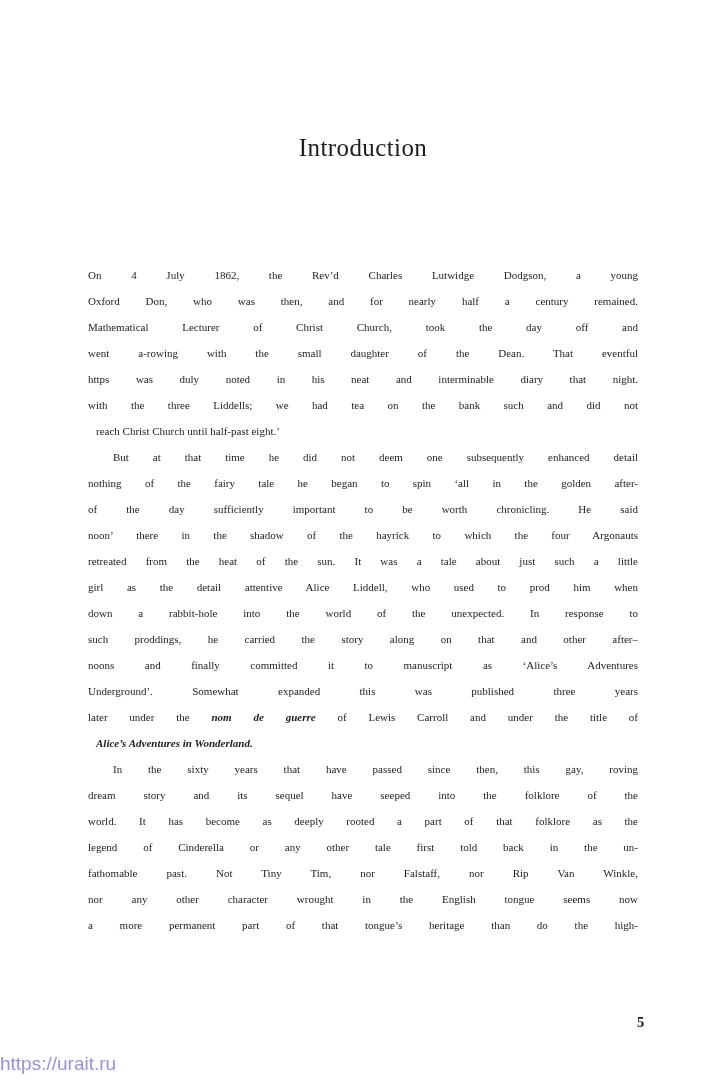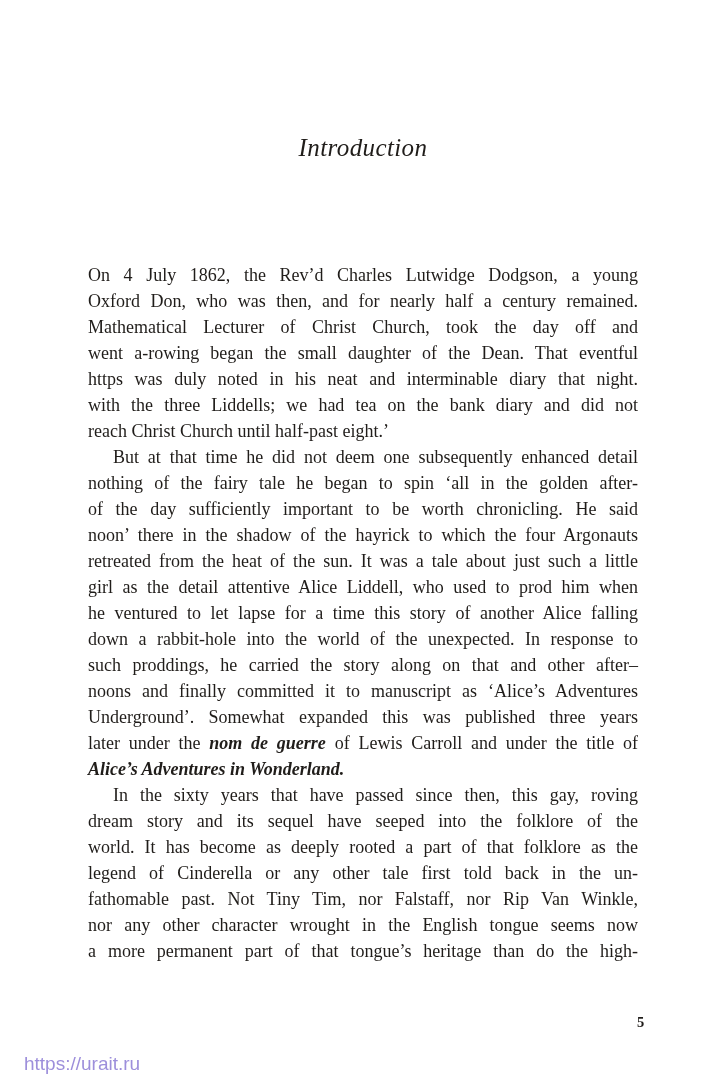--- a/index.html
+++ b/index.html
@@ -16,81 +16,79 @@
     color: var(--ink, #201d1a);
     overflow: hidden;
   }
   .title {
     position: absolute;
     top: 134px;
     left: 88px;
     width: 550px;
     margin: 0;
     text-align: center;
-    font-style: italic;
     font-weight: 400;
     font-size: 25px;
     letter-spacing: 0.4px;
   }
   .body {
     position: absolute;
     top: 262px;
     left: 88px;
     width: 550px;
   }
   .para { margin: 0; }
   .line {
-    font-size: 18px;
+    font-size: 11px;
     line-height: 26px;
     white-space: nowrap;
     text-align: justify;
     text-align-last: justify;
   }
-  .line.last { text-align-last: left; }
+  .line.last { text-align-last: left; margin-left: 8px; }
   .line.indent { text-indent: 25px; }
   .line em { font-style: italic; font-weight: bold; }
   .page-number {
     position: absolute;
     top: 1014px;
     left: 637px;
     font-size: 14.5px;
     font-weight: 700;
   }
   .watermark {
     position: absolute;
     top: 1053px;
-    left: 24px;
+    left: 0;
     font-family: "Liberation Sans", "DejaVu Sans", sans-serif;
     font-size: 19px;
     color: var(--wm, #9d8fdb);
   }
 </style>
 </head>
 <body>
 
 <div class="page">
   <h1 class="title">Introduction</h1>
   <div class="body">
       <div class="para">
         <div class="line"><span>On 4 July 1862, the Rev’d Charles Lutwidge Dodgson, a young</span></div>
         <div class="line"><span>Oxford Don, who was then, and for nearly half a century remained.</span></div>
         <div class="line"><span>Mathematical Lecturer of Christ Church, took the day off and</span></div>
-        <div class="line"><span>went a-rowing began the small daughter of the Dean. That eventful</span></div>
+        <div class="line"><span>went a-rowing with the small daughter of the Dean. That eventful</span></div>
         <div class="line"><span>https was duly noted in his neat and interminable diary that night.</span></div>
-        <div class="line"><span>with the three Liddells; we had tea on the bank diary and did not</span></div>
+        <div class="line"><span>with the three Liddells; we had tea on the bank such and did not</span></div>
         <div class="line last"><span>reach Christ Church until half-past eight.’</span></div>
       </div>
       <div class="para">
         <div class="line indent"><span>But at that time he did not deem one subsequently enhanced detail</span></div>
         <div class="line"><span>nothing of the fairy tale he began to spin ‘all in the golden after-</span></div>
         <div class="line"><span>of the day sufficiently important to be worth chronicling. He said</span></div>
         <div class="line"><span>noon’ there in the shadow of the hayrick to which the four Argonauts</span></div>
         <div class="line"><span>retreated from the heat of the sun. It was a tale about just such a little</span></div>
         <div class="line"><span>girl as the detail attentive Alice Liddell, who used to prod him when</span></div>
-        <div class="line"><span>he ventured to let lapse for a time this story of another Alice falling</span></div>
         <div class="line"><span>down a rabbit-hole into the world of the unexpected. In response to</span></div>
         <div class="line"><span>such proddings, he carried the story along on that and other after–</span></div>
         <div class="line"><span>noons and finally committed it to manuscript as ‘Alice’s Adventures</span></div>
         <div class="line"><span>Underground’. Somewhat expanded this was published three years</span></div>
         <div class="line"><span>later under the </span><em>nom de guerre</em><span> of Lewis Carroll and under the title of</span></div>
         <div class="line last"><em>Alice’s Adventures in Wonderland.</em></div>
       </div>
       <div class="para">
         <div class="line indent"><span>In the sixty years that have passed since then, this gay, roving</span></div>
         <div class="line"><span>dream story and its sequel have seeped into the folklore of the</span></div>

